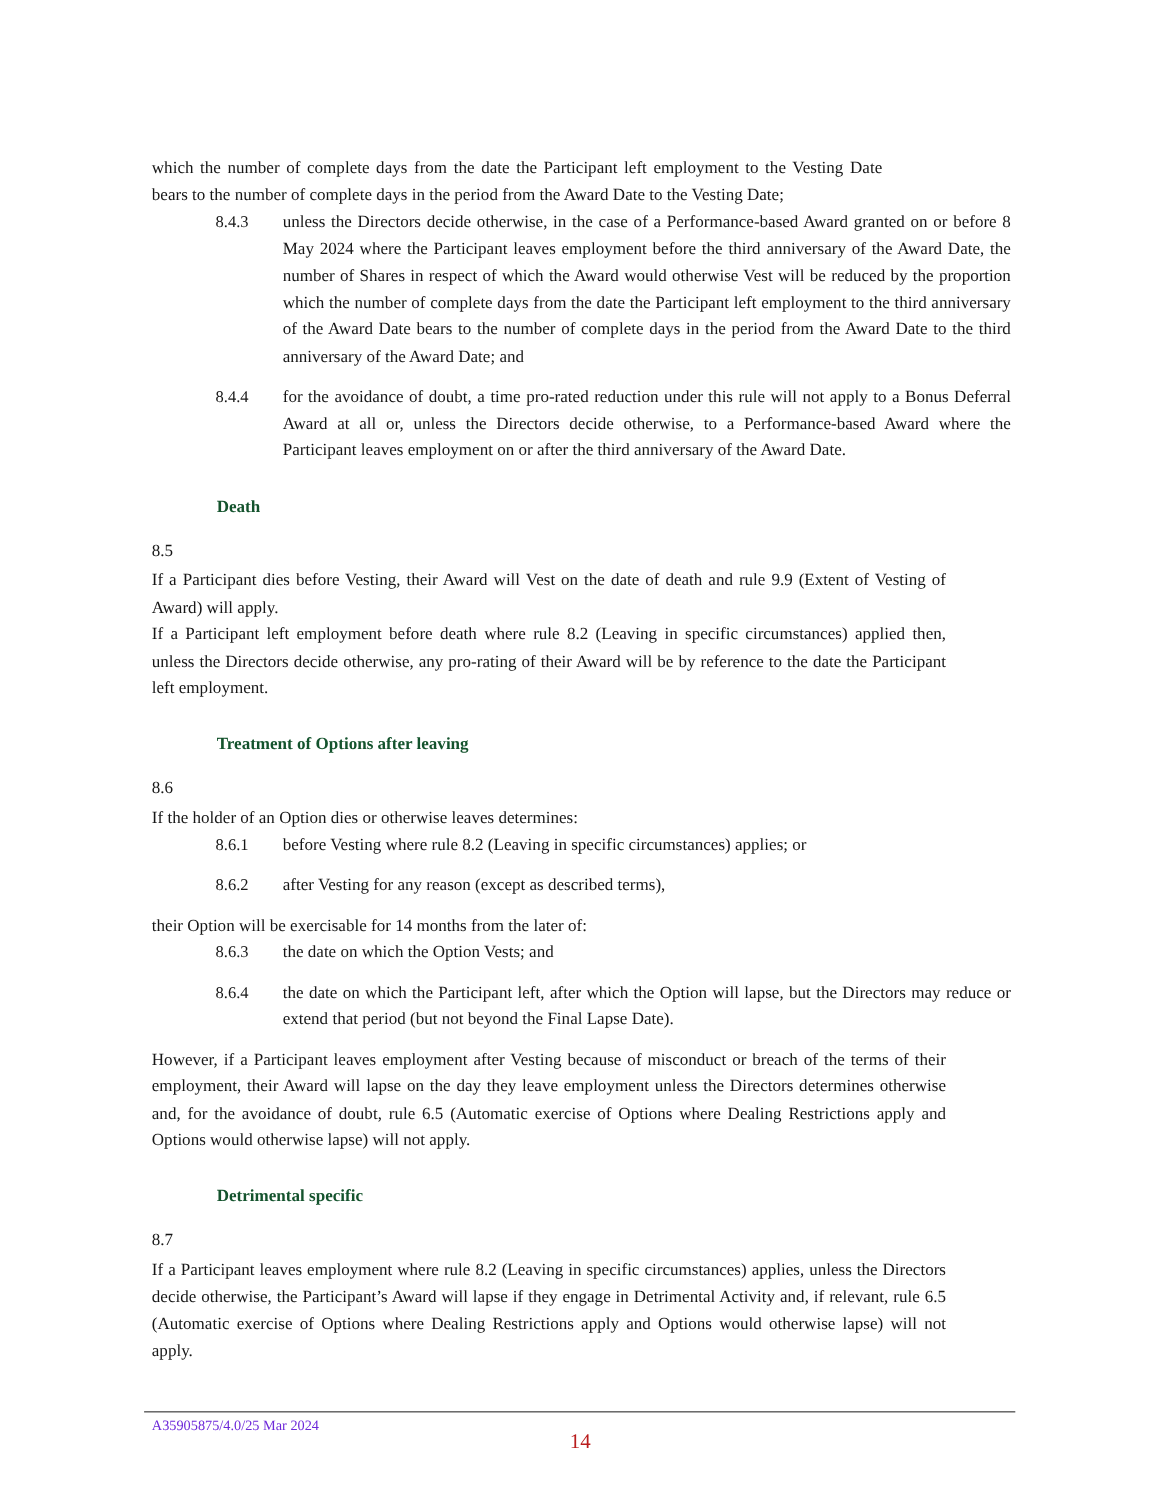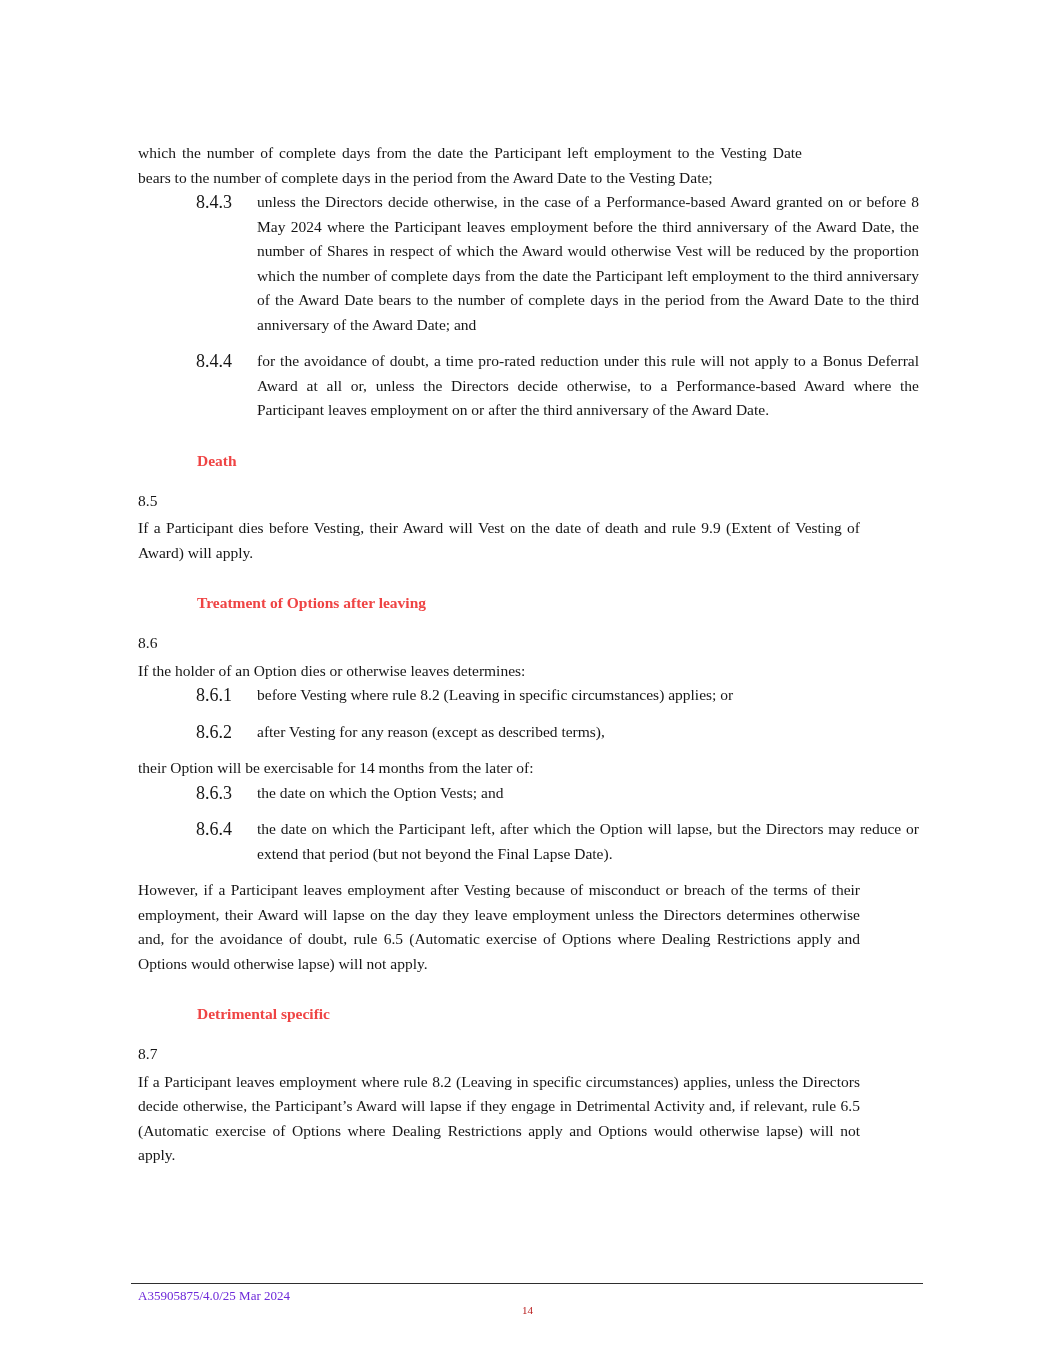--- a/index.html
+++ b/index.html
@@ -42,40 +42,40 @@
   }
 
   
   .subitem {
     display: flex;
     margin: 0 0 12px 58px;
   }
   .snum {
     flex: none;
     width: 61px;
-    font-size: 18px;
+    font-size: 15px;
     line-height: 24.5px;
   }
   .stext {
     width: 662px;
     text-align: justify;
   }
 
   
   .heading {
     display: flex;
     margin: 26px 0 3px 0;
   }
   .hnum { flex: none; width: 59px; margin-top: 40px; }
   .heading h2 {
     margin: 0;
     font-size: 15.5px;
     line-height: 24.5px;
     font-weight: bold;
-    color: #ef4444;
+    color: #14532d;
   }
 
   
   .footer-rule {
     position: absolute;
     left: 131px;
     top: 1283px;
     width: 792px;
     height: 0;
     border-top: 1.5px solid #2e2e2e;
@@ -87,21 +87,21 @@
     font-size: 13px;
     line-height: 15px;
     color: #6d28d9;
   }
   .page-num {
     position: absolute;
     left: 0;
     top: 1302px;
     width: 1055px;
     text-align: center;
-    font-size: 11px;
+    font-size: 19px;
     line-height: 17px;
     color: #b91c1c;
   }
 </style>
 </head>
 <body>
 
 <div class="page">
 
   <main class="content">
@@ -118,20 +118,21 @@
       <p class="stext">for the avoidance of doubt, a time pro-rated reduction under this rule will not apply to a Bonus Deferral Award at all or, unless the Directors decide otherwise, to a Performance-based Award where the Participant leaves employment on or after the third anniversary of the Award Date.</p>
     </div>
 
     <div class="heading">
       <span class="hnum">8.5</span>
       <h2>Death</h2>
     </div>
 
     <p class="para">If a Participant dies before Vesting, their Award will Vest on the date of death and rule 9.9 (Extent of Vesting of Award) will apply.</p>
 
+    <p class="para">If a Participant left employment before death where rule 8.2 (Leaving in specific circumstances) applied then, unless the Directors decide otherwise, any pro-rating of their Award will be by reference to the date the Participant left employment.</p>
 
     <div class="heading">
       <span class="hnum">8.6</span>
       <h2>Treatment of Options after leaving</h2>
     </div>
 
     <p class="para">If the holder of an Option dies or otherwise leaves determines:</p>
 
     <div class="subitem">
       <span class="snum">8.6.1</span>

